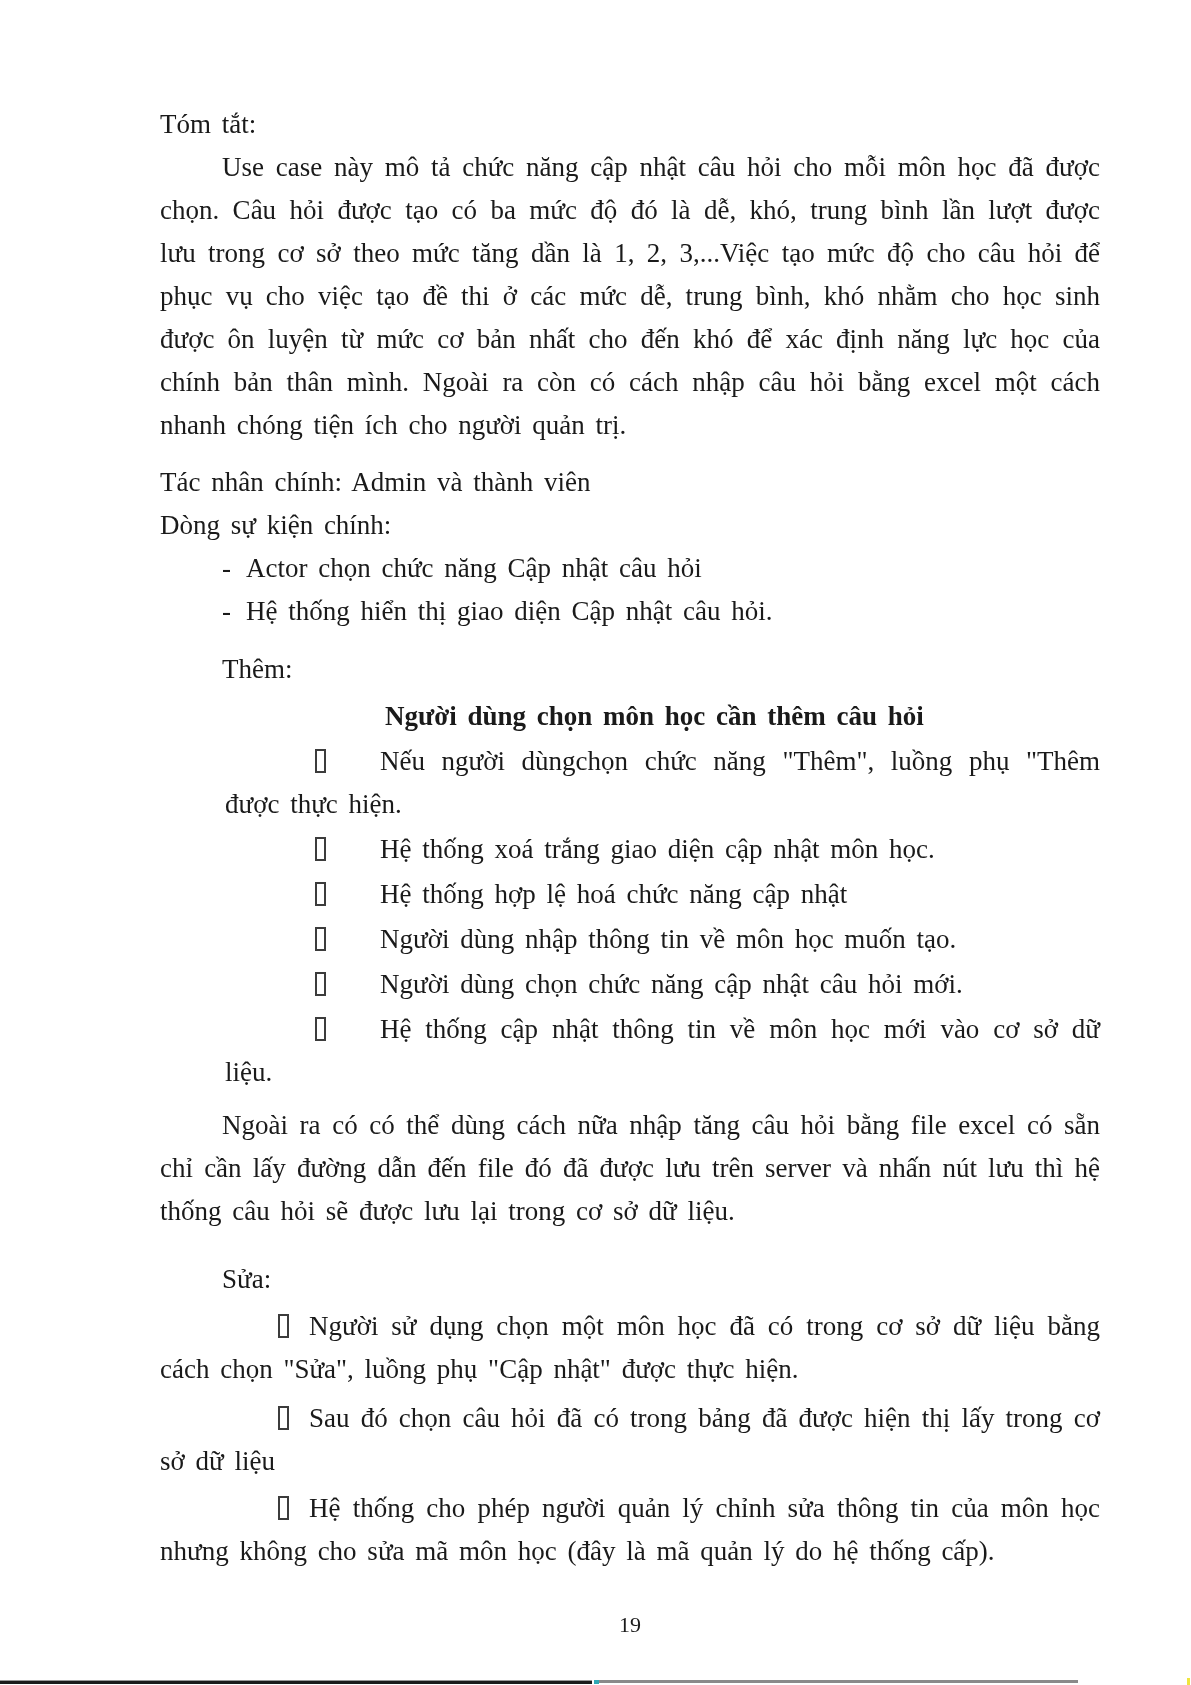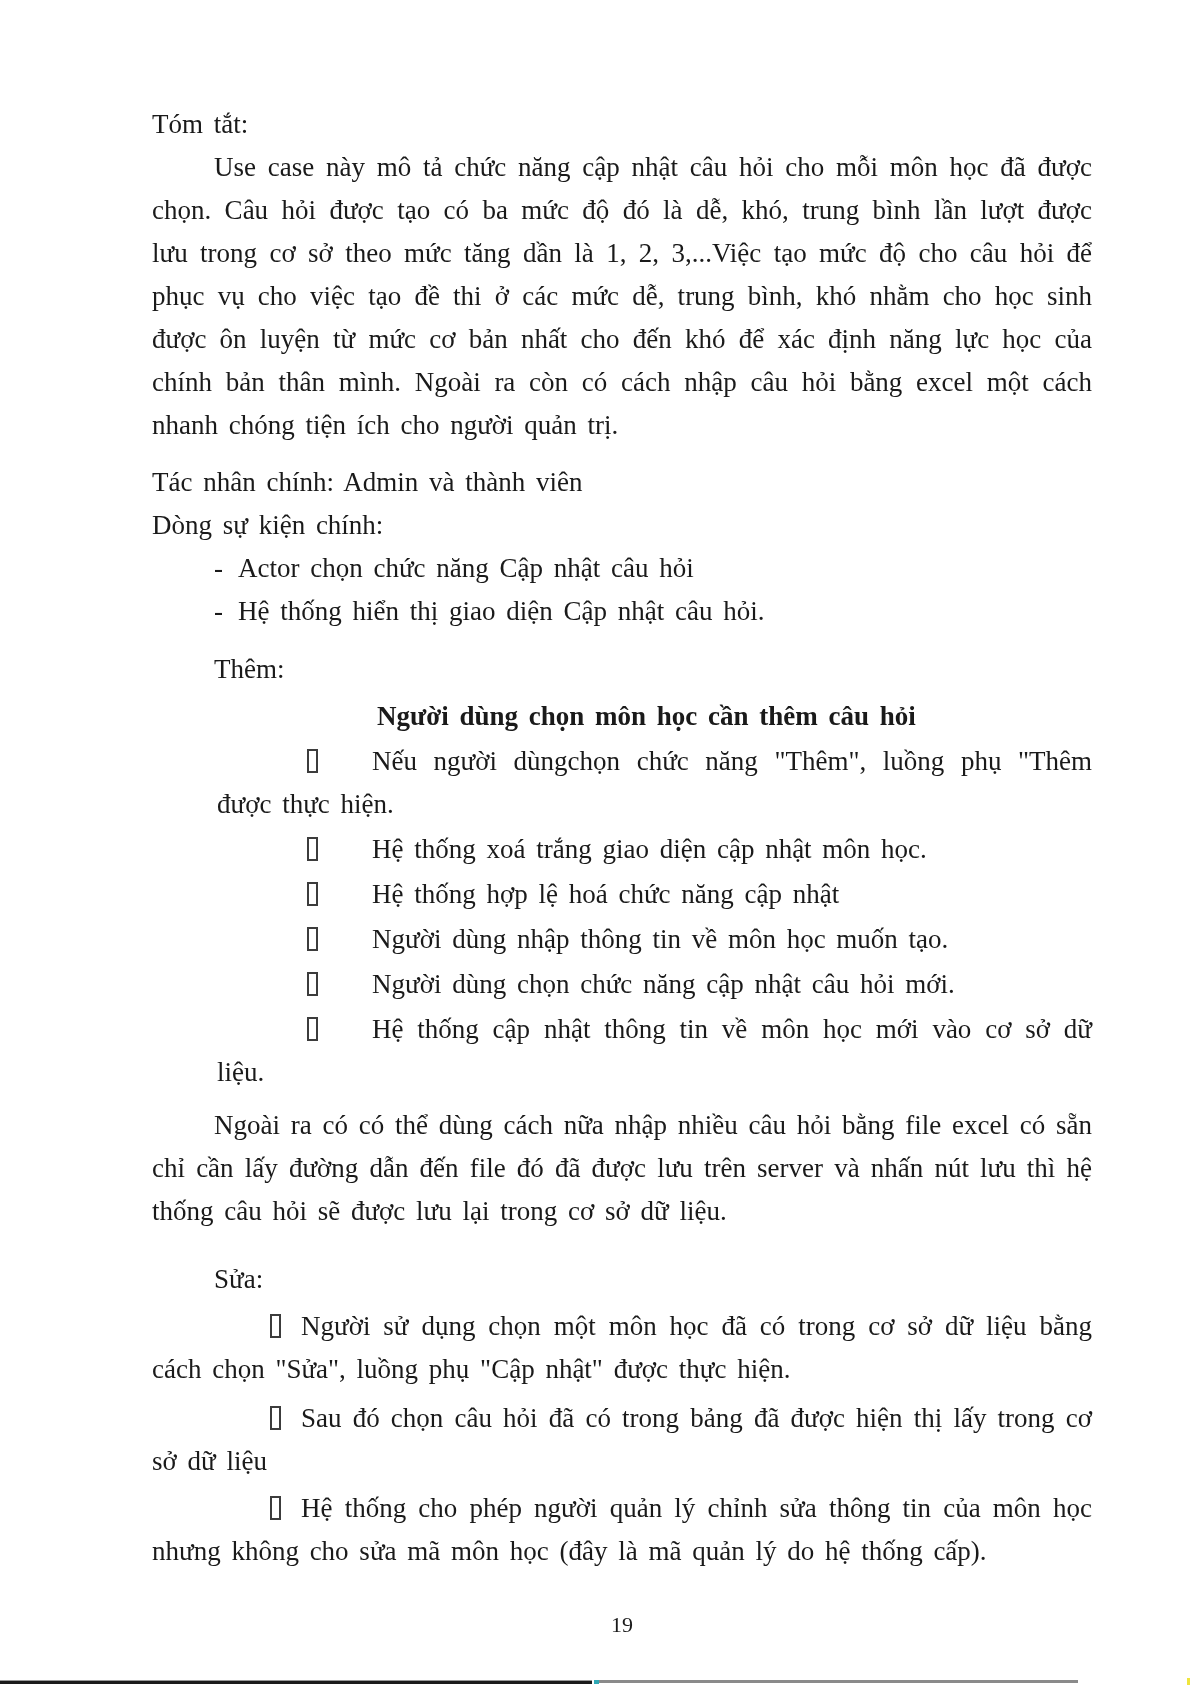--- a/index.html
+++ b/index.html
@@ -11,21 +11,21 @@
     position: relative;
     width: 1191px;
     height: 1685px;
     background: #ffffff;
     overflow: hidden;
     font-family: "Liberation Serif", "DejaVu Serif", serif;
     color: #1a1a1a;
   }
   .content {
     position: absolute;
-    left: 152px;
+    left: 160px;
     top: 103px;
     width: 940px;
   }
   .line, .para {
     font-size: 27px;
     line-height: 43px;
     word-spacing: 4px;
     margin: 0;
   }
   .para {
@@ -155,21 +155,21 @@
     <div class="line add-step"><span class="tofu"></span><span>Hệ thống xoá trắng giao diện cập nhật môn học.</span></div>
 
     <div class="line add-step"><span class="tofu"></span><span>Hệ thống hợp lệ hoá chức năng cập nhật</span></div>
 
     <div class="line add-step"><span class="tofu"></span><span>Người dùng nhập thông tin về môn học muốn tạo.</span></div>
 
     <div class="line add-step"><span class="tofu"></span><span>Người dùng chọn chức năng cập nhật câu hỏi mới.</span></div>
 
     <div class="line add-step"><span class="tofu"></span><span>Hệ thống cập nhật thông tin về môn học mới vào cơ sở dữ liệu.</span></div>
 
-    <p class="para excel-note">Ngoài ra có có thể dùng cách nữa nhập nhiều câu hỏi bằng file excel có sẵn chỉ cần lấy đường dẫn đến file đó đã được lưu trên server và nhấn nút lưu thì hệ thống câu hỏi sẽ được lưu lại trong cơ sở dữ liệu.</p>
+    <p class="para excel-note">Ngoài ra có có thể dùng cách nữa nhập tăng câu hỏi bằng file excel có sẵn chỉ cần lấy đường dẫn đến file đó đã được lưu trên server và nhấn nút lưu thì hệ thống câu hỏi sẽ được lưu lại trong cơ sở dữ liệu.</p>
 
     <div class="line heading-indent edit-heading">Sửa:</div>
 
     <div class="line edit-step edit-step-first"><span class="tofu"></span><span>Người sử dụng chọn một môn học đã có trong cơ sở dữ liệu bằng cách chọn "Sửa", luồng phụ "Cập nhật" được thực hiện.</span></div>
 
     <div class="line edit-step"><span class="tofu"></span><span>Sau đó chọn câu hỏi đã có trong bảng đã được hiện thị lấy trong cơ sở dữ liệu</span></div>
 
     <div class="line edit-step edit-step-first"><span class="tofu"></span><span>Hệ thống cho phép người quản lý chỉnh sửa thông tin của môn học nhưng không cho sửa mã môn học (đây là mã quản lý do hệ thống cấp).</span></div>
 
     <div class="page-number">19</div>

